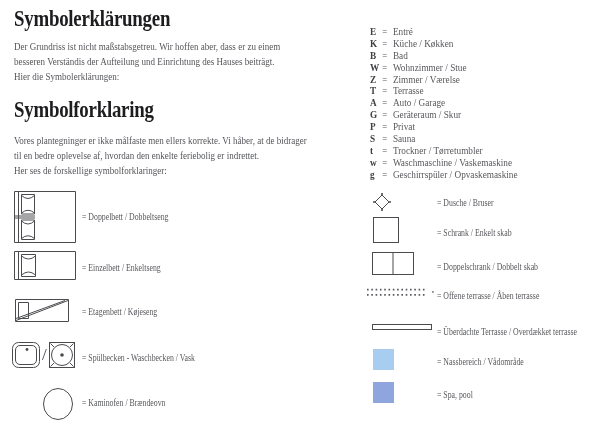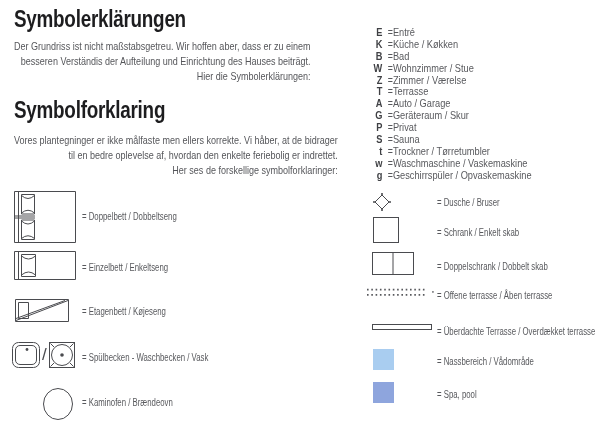--- a/index.html
+++ b/index.html
@@ -1,18 +1,18 @@
 <!DOCTYPE html>
 <html><head>
 <meta charset="utf-8">
 <style>
   html,body{margin:0;padding:0;background:#ffffff;}
   #page{
     position:relative;width:600px;height:424px;background:#ffffff;overflow:hidden;
-    font-family:Liberation Sans, sans-serif;color:#57585c;text-align:right;
+    font-family:Liberation Serif, serif;color:#57585c;
   }
   .abs{position:absolute;}
   .h1{
     font-size:23px;font-weight:700;color:#1d1d1f;letter-spacing:-0.3px;
     transform:scaleX(0.82);transform-origin:0 0;white-space:nowrap;
   }
   .para{transform:scaleX(0.82);transform-origin:0 0;}
   .para .line{font-size:11px;line-height:15px;color:#55565a;white-space:nowrap;}
   .cond{
     font-size:10px;color:#57585c;white-space:nowrap;

